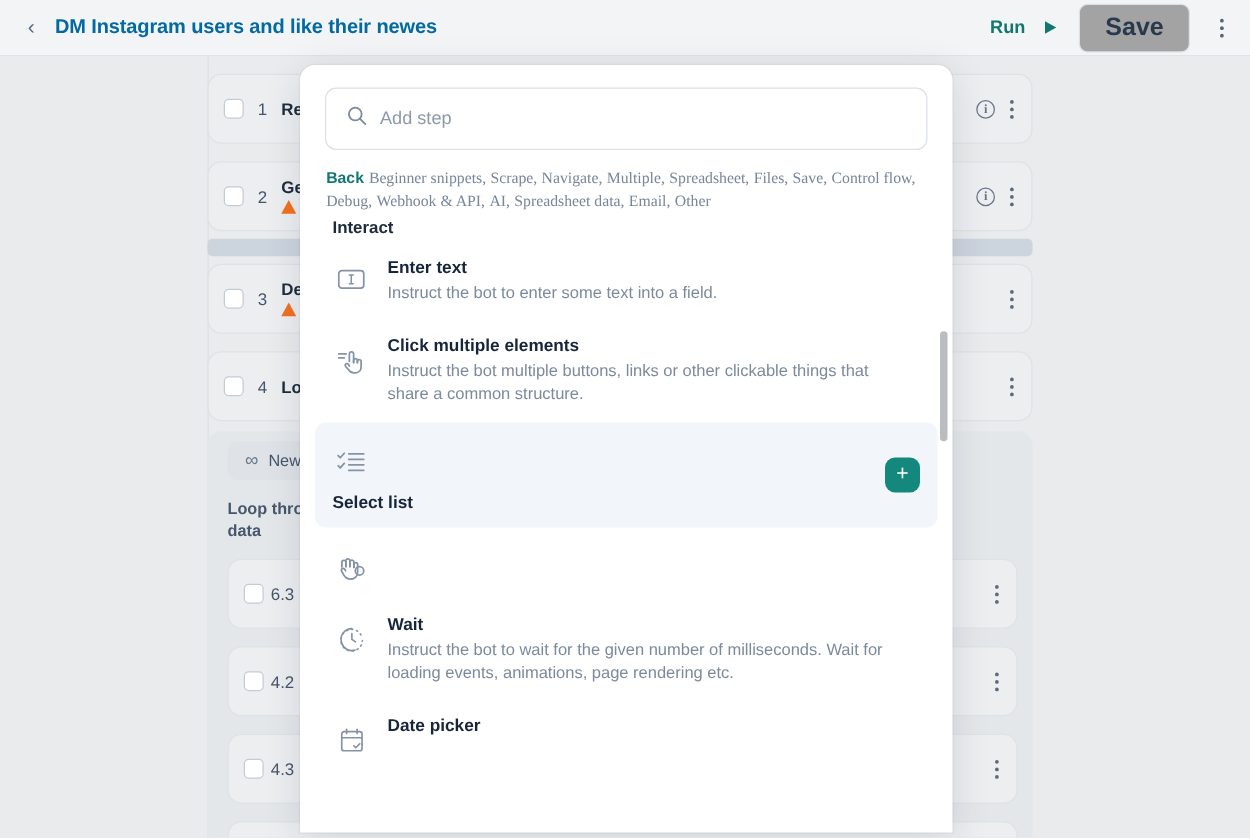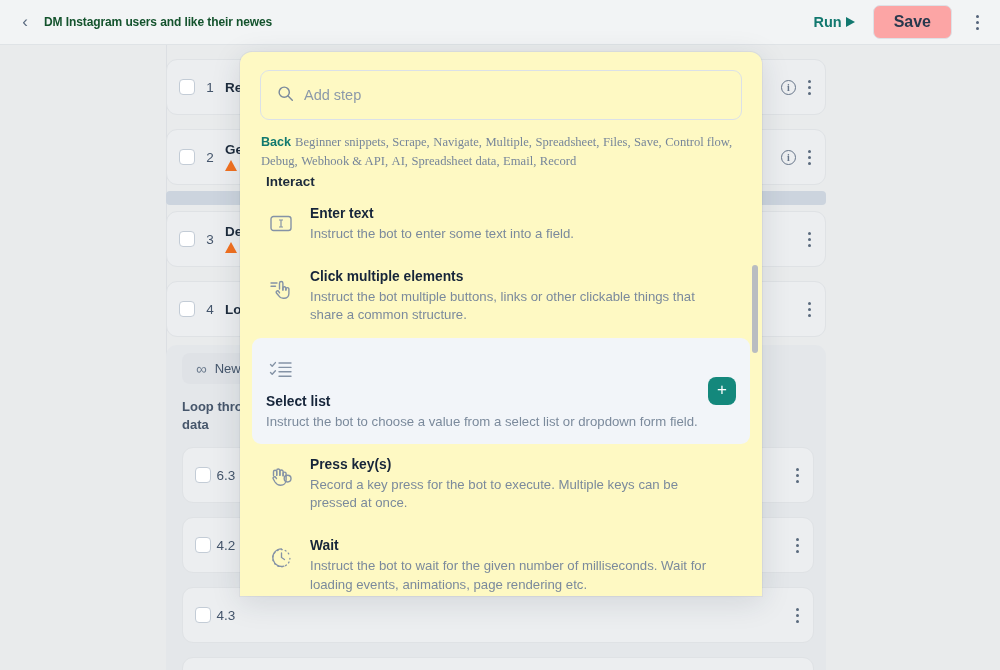--- a/index.html
+++ b/index.html
@@ -19,38 +19,38 @@
     display: flex; align-items: center;
     z-index: 5;
   }
   .back-chevron {
     width: 30px; margin-left: 10px;
     display: flex; align-items: center; justify-content: center;
     color: #5b6b80; font-size: 17px; cursor: pointer;
   }
   .page-title {
     margin-left: 4px;
-    font-size: 12px; font-weight: 600; color: #14532d;
+    font-size: 16px; font-weight: 600; color: #0369a1;
     letter-spacing: -.1px;
   }
   .header-spacer { flex: 1; }
   .run-btn {
-    display: flex; align-items: center; gap: 4px;
+    display: flex; align-items: center; gap: 16px;
     color: #12786f; font-size: 14.5px; font-weight: 600;
     cursor: pointer; margin-right: 18px;
   }
   .run-play {
     width: 0; height: 0;
     border-left: 9px solid #12786f;
     border-top: 5.5px solid transparent;
     border-bottom: 5.5px solid transparent;
   }
   .save-btn {
-    background: #fca5a5; border: 1px solid #dde1e6; border-radius: 7px;
-    padding: 7px 20px; font-size: 16px; font-weight: 600; color: #28394d;
+    background: #a3a3a3; border: 1px solid #dde1e6; border-radius: 7px;
+    padding: 7px 20px; font-size: 20px; font-weight: 600; color: #28394d;
     cursor: pointer;
   }
   .kebab {
     width: 34px; height: 34px; margin: 0 6px 0 8px;
     display: flex; flex-direction: column; align-items: center; justify-content: center;
     gap: 3px; cursor: pointer;
   }
   .kebab i { width: 3px; height: 3px; border-radius: 50%; background: #54637a; display: block; }
 
   
@@ -122,22 +122,22 @@
     background: #eceef0; border: 1px solid #dfe2e5; border-radius: 11px;
     margin: 14px 0 0 18px; height: 56px;
     display: flex; align-items: center; padding: 0 14px 0 12px;
   }
   .rail {
     position: absolute; left: 166px; top: 0; width: 1px; height: 625px; background: #dcdfe3;
   }
 
   
   .modal {
-    position: absolute; left: 240px; top: 52px; width: 522px; height: 544px;
-    background: #fef9c3; border-radius: 12px 12px 0 0;
+    position: absolute; left: 240px; top: 52px; width: 522px; height: 614px;
+    background: #ffffff; border-radius: 12px 12px 0 0;
     box-shadow: 0 6px 30px rgba(30,45,65,.13), 0 0 0 1px rgba(40,60,85,.05);
     overflow: hidden; z-index: 10;
   }
   .modal-head { padding: 18px 20px 0 20px; }
   .search-box {
     display: flex; align-items: center; gap: 10px;
     border: 1px solid #dbe1e8; border-radius: 9px;
     height: 50px; padding: 0 16px;
   }
   .search-ico { flex: none; display: block; }
@@ -345,21 +345,21 @@
         <span class="c">Multiple,</span>
         <span class="c">Spreadsheet,</span>
         <span class="c">Files,</span>
         <span class="c">Save,</span>
         <span class="c">Control flow,</span>
         <span class="c">Debug,</span>
         <span class="c">Webhook &amp; API,</span>
         <span class="c">AI,</span>
         <span class="c">Spreadsheet data,</span>
         <span class="c">Email,</span>
-        <span class="c">Record</span>
+        <span class="c">Other</span>
       </div>
     </div>
 
     <div class="list-scroll">
       <div class="group-title">Interact</div>
 
 
       <div class="row">
         <div class="row-ico">
           <svg width="22" height="17" viewBox="0 0 22 17" fill="none" stroke="#8593a6" stroke-width="1.4">
@@ -397,38 +397,33 @@
             <path d="M1.5 4.5 3.2 6.2 6.4 2.6"></path>
             <path d="M1.5 12.6 3.2 14.3 6.4 10.7"></path>
             <line x1="10" y1="3" x2="22" y2="3"></line>
             <line x1="10" y1="7.4" x2="22" y2="7.4"></line>
             <line x1="10" y1="11.8" x2="22" y2="11.8"></line>
             <line x1="10" y1="16.2" x2="22" y2="16.2"></line>
           </svg>
         </div>
         <div class="row-body">
           <div class="row-title">Select list</div>
-          <div class="row-desc">Instruct the bot to choose a value from a select list or dropdown form field.</div>
         </div>
         <div class="add-btn">+</div>
       </div>
 
       <div class="row">
         <div class="row-ico">
           <svg width="22" height="22" viewBox="0 0 22 22" fill="none" stroke="#8593a6" stroke-width="1.4" stroke-linejoin="round" stroke-linecap="round">
             <path d="M3.5 9.5V5.8a1.6 1.6 0 0 1 3.2 0v3.4"></path>
             <path d="M6.7 9.2V4.6a1.6 1.6 0 0 1 3.2 0v4.6"></path>
             <path d="M9.9 9.2V5.6a1.6 1.6 0 0 1 3.2 0v4.2"></path>
             <path d="M13.1 9.8V7.6a1.5 1.5 0 0 1 3 0v6.1c0 3.3-2.4 5.6-5.5 5.6-3 0-4.4-1.4-5.6-3.3L3.3 13c-.5-.8-.2-1.7.6-2.1.7-.3 1.6 0 2 .7l.6 1"></path>
             <circle cx="17.6" cy="12.6" r="3.4"></circle>
           </svg>
-        </div>
-        <div class="row-body">
-          <div class="row-title">Press key(s)</div>
-          <div class="row-desc">Record a key press for the bot to execute. Multiple keys can be pressed at once.</div>
         </div>
       </div>
 
       <div class="row">
         <div class="row-ico">
           <svg width="21" height="21" viewBox="0 0 22 22" fill="none" stroke="#8593a6" stroke-width="1.4" stroke-linecap="round">
             <path d="M18.6 7.2A9 9 0 1 0 19.8 12" stroke-dasharray="1 3.2"></path>
             <path d="M11 2a9 9 0 0 0-8.6 11.8A9 9 0 0 0 13.5 20"></path>
             <path d="M11 6.2V11l3.1 2.1"></path>
           </svg>

